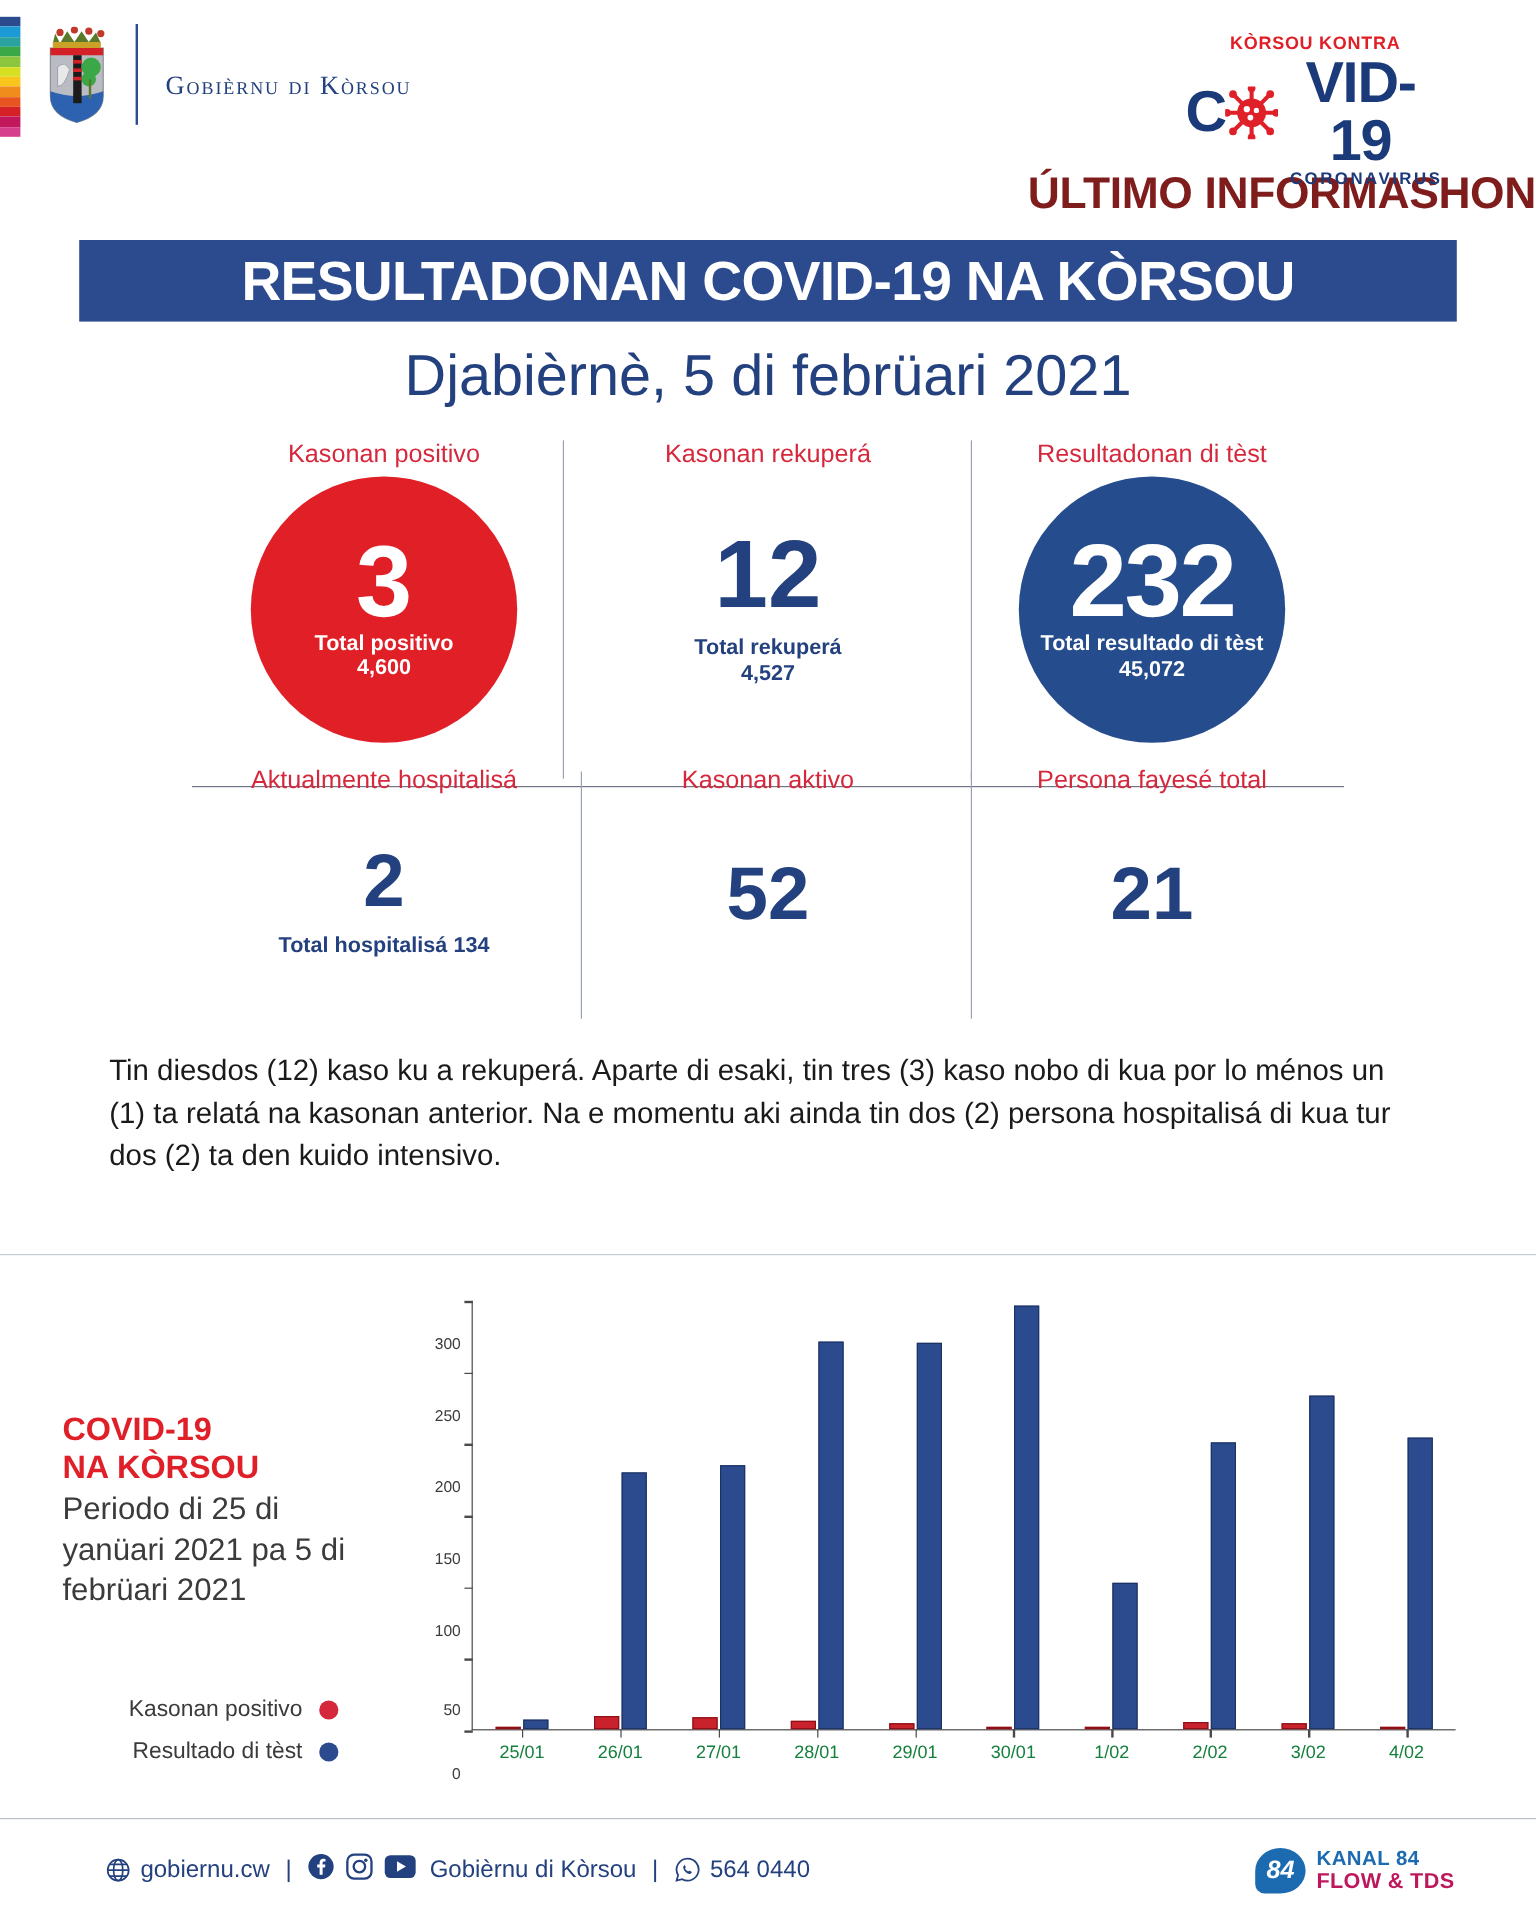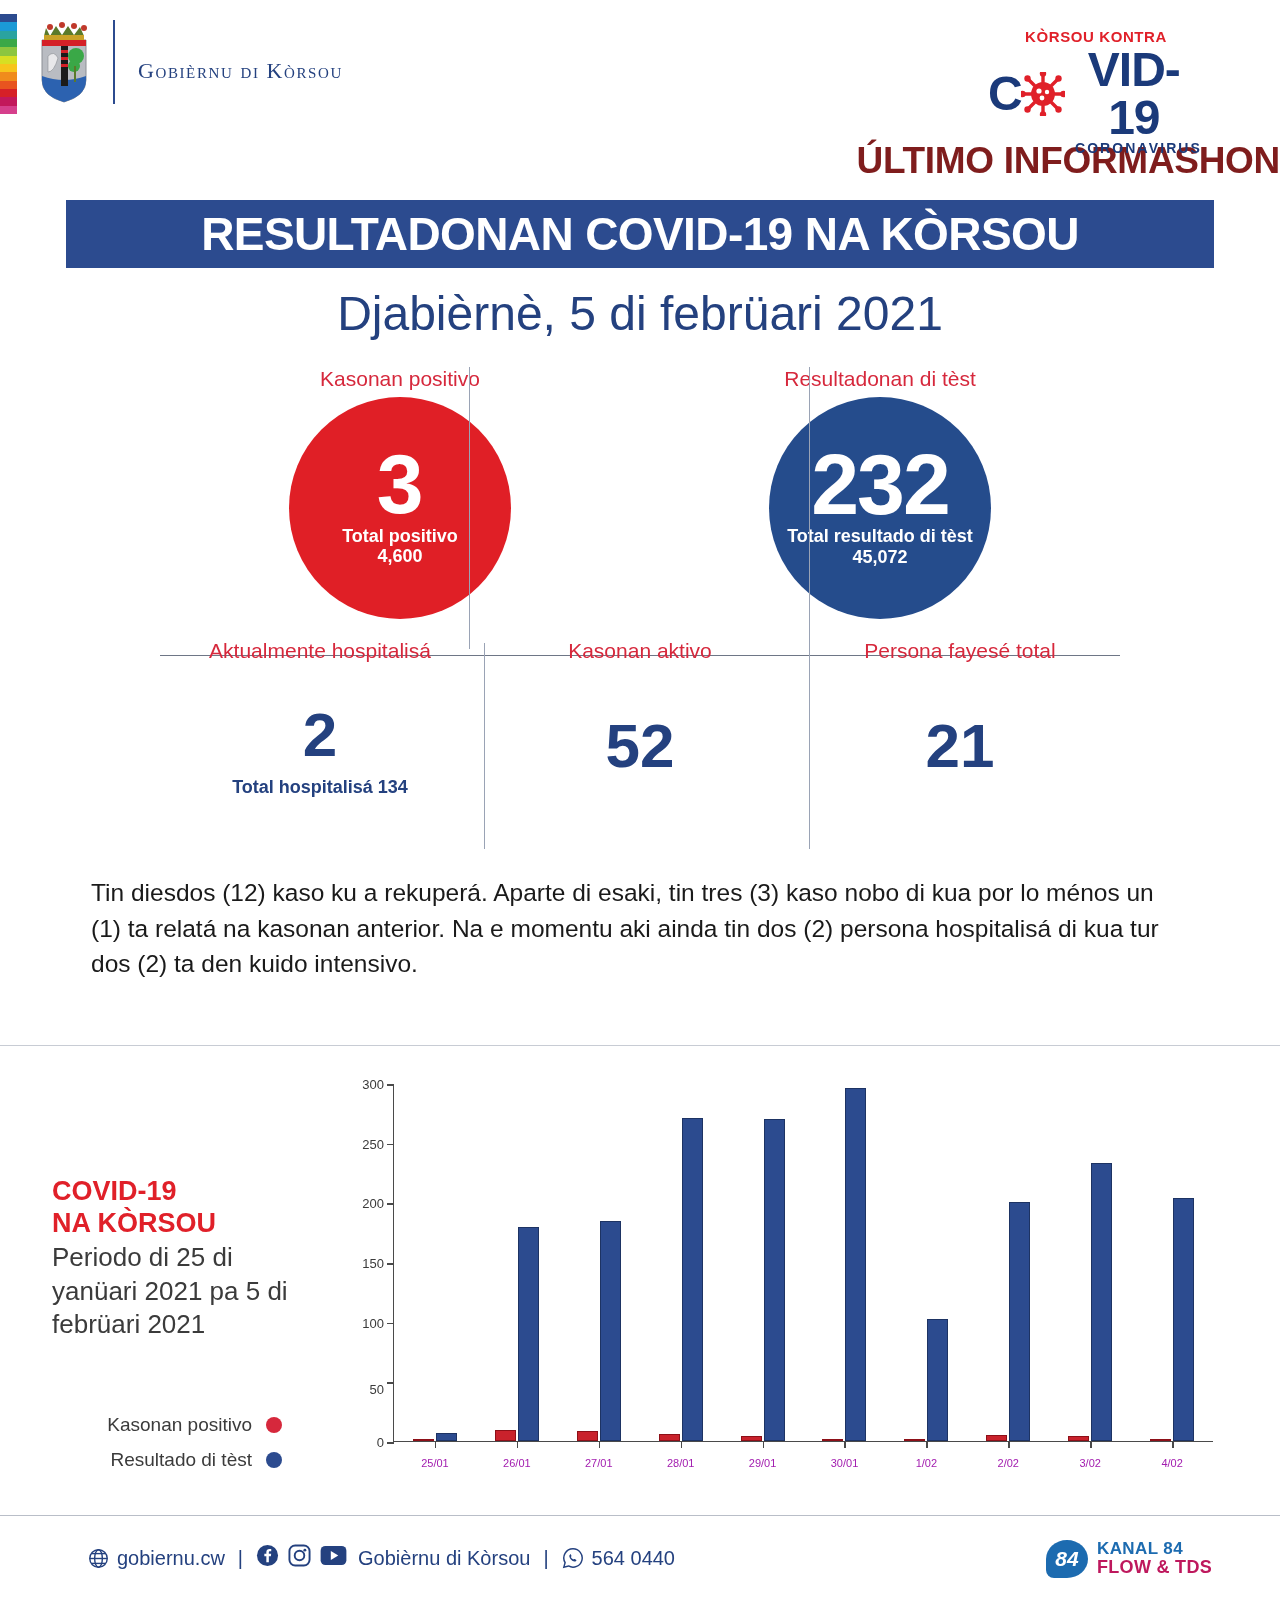--- a/index.html
+++ b/index.html
@@ -274,20 +274,21 @@
   .ytick {
     position: absolute;
     left: -63px;
     width: 63px;
     text-align: right;
     font-size: 13px;
     color: #3b3b3b;
     transform: translateY(-50%);
     padding-right: 10px;
     box-sizing: border-box;
+    margin-top: 36px;
   }
   .ytick-mark {
     position: absolute;
     left: -7px;
     width: 7px;
     height: 1.5px;
     background: #4a4a4a;
   }
   .bars {
     position: absolute;
@@ -311,22 +312,22 @@
   .xtick-mark {
     position: absolute;
     bottom: -7px; left: 50%;
     width: 1.5px; height: 7px;
     background: #4a4a4a;
   }
   .xlabel {
     position: absolute;
     bottom: -28px; left: 0; right: 0;
     text-align: center;
-    font-size: 11px;
-    color: #a21caf;
+    font-size: 15px;
+    color: #15803d;
   }
 
   
   .footer-sep {
     position: absolute;
     left: 0; top: 1515px;
     width: 1280px; height: 1px;
     background: #b9bec8;
   }
   .footer {
@@ -467,20 +468,30 @@
       <div class="stat-label">Kasonan positivo</div>
       <div class="circle red">
         <div class="big">3</div>
         <div class="small">
           <div>Total positivo</div>
           <div>4,600</div>
         </div>
       </div>
     </div>
 
+    <div class="stat-cell">
+      <div class="stat-label">Kasonan rekuperá</div>
+      <div class="plain-stat">
+        <div class="big">12</div>
+        <div class="small">
+          <div>Total rekuperá</div>
+          <div>4,527</div>
+        </div>
+      </div>
+    </div>
 
     <div class="stat-cell">
       <div class="stat-label">Resultadonan di tèst</div>
       <div class="circle blue">
         <div class="big">232</div>
         <div class="small">
           <div>Total resultado di tèst</div>
           <div>45,072</div>
         </div>
       </div>

